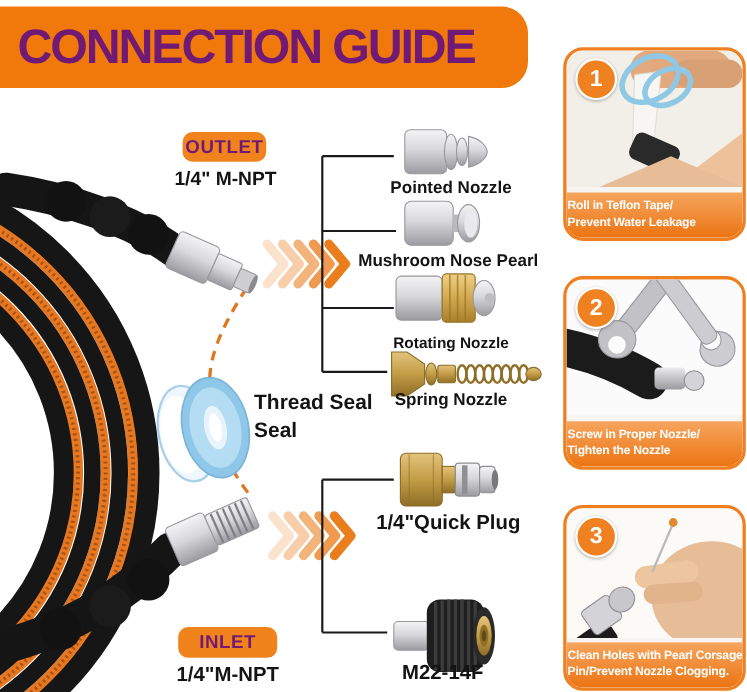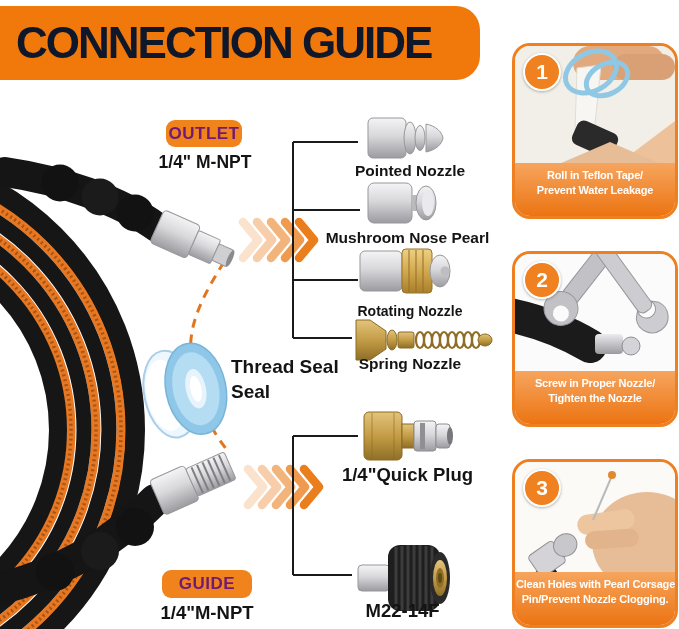--- a/index.html
+++ b/index.html
@@ -1,36 +1,36 @@
 <!DOCTYPE html>
 <html><head>
 <meta charset="utf-8">
 <style>
   html,body{margin:0;padding:0;background:#fff;}
   #app{position:relative;width:679px;height:629px;background:#fff;overflow:hidden;
        font-family:"Liberation Sans",sans-serif;}
 
   
   .banner{position:absolute;left:0;top:6px;width:464px;height:74px;background:#f1780a;
-          border-radius:0 24px 24px 0;color:#0f172a;font-weight:700;font-size:44px;
+          border-radius:0 24px 24px 0;color:#701a75;font-weight:700;font-size:44px;
           letter-spacing:-2px;line-height:74px;padding-left:16px;white-space:nowrap;}
 
   
   .lbl{position:absolute;color:#141414;font-weight:700;}
   .center{text-align:center;}
   .badge{position:absolute;background:#f0831c;color:#701a75;font-weight:700;font-size:17px;
          text-align:center;border-radius:9px;letter-spacing:.5px;}
 
   
   .step-card{position:absolute;left:512px;width:160px;border:3px solid #ef8022;
              border-radius:18px;background:#f7f5f2;overflow:hidden;}
   .step-photo{display:block;}
   .step-caption{position:absolute;left:0;right:0;bottom:0;background:linear-gradient(180deg,#f6a55e,#ec7412);
                 color:#fff;font-weight:700;font-size:11px;letter-spacing:-0.2px;line-height:1.35;
-                text-align:center;padding:5px 1px 18px;white-space:nowrap;}
+                padding:5px 1px 6px;white-space:nowrap;}
   .step-num{position:absolute;top:7px;left:8px;width:34px;height:34px;border-radius:50%;
             background:#ef8120;border:2px solid #fff;box-shadow:0 1px 3px rgba(0,0,0,.3);
             color:#fff;font-weight:700;font-size:21px;line-height:34px;text-align:center;}
 </style>
 </head>
 <body>
 
 <div id="app">
 
   <div class="banner">CONNECTION GUIDE</div>
@@ -202,21 +202,21 @@
   <div class="lbl center" style="left:330px;top:355px;width:160px;font-size:15.5px;">Spring Nozzle</div>
 
   <div class="lbl" style="left:231px;top:355px;font-size:19px;line-height:1.3;">
     <div>Thread Seal</div>
     <div>Seal</div>
   </div>
 
   <div class="lbl center" style="left:325px;top:464px;width:165px;font-size:18.5px;">1/4"Quick Plug</div>
   <div class="lbl center" style="left:330px;top:600px;width:145px;font-size:18.5px;">M22-14F</div>
 
-  <div class="badge" style="left:162px;top:570px;width:90px;height:28px;line-height:28px;">GUIDE</div>
+  <div class="badge" style="left:162px;top:570px;width:90px;height:28px;line-height:28px;">INLET</div>
   <div class="lbl center" style="left:144px;top:602px;width:126px;font-size:18.5px;">1/4"M-NPT</div>
 
   <div class="step-card" style="top:43px;height:170px;">
     <svg class="step-photo" width="160" height="124" viewBox="0 0 160 124">
       <rect width="160" height="124" fill="#f2efe9"></rect>
       <path d="M95 124 L160 75 L160 124 Z" fill="#edc29b"></path>
       <rect x="58" y="0" width="92" height="34" rx="17" fill="#e2a97f"></rect>
       <rect x="98" y="8" width="62" height="26" rx="13" fill="#d9a075"></rect>
       <path d="M62 22 L86 19 L79 88 L60 85 Z" fill="#f7f6f3" stroke="#e0ddd6" stroke-width="1"></path>
       <g fill="none" stroke="#8fc8e4" stroke-width="5">

